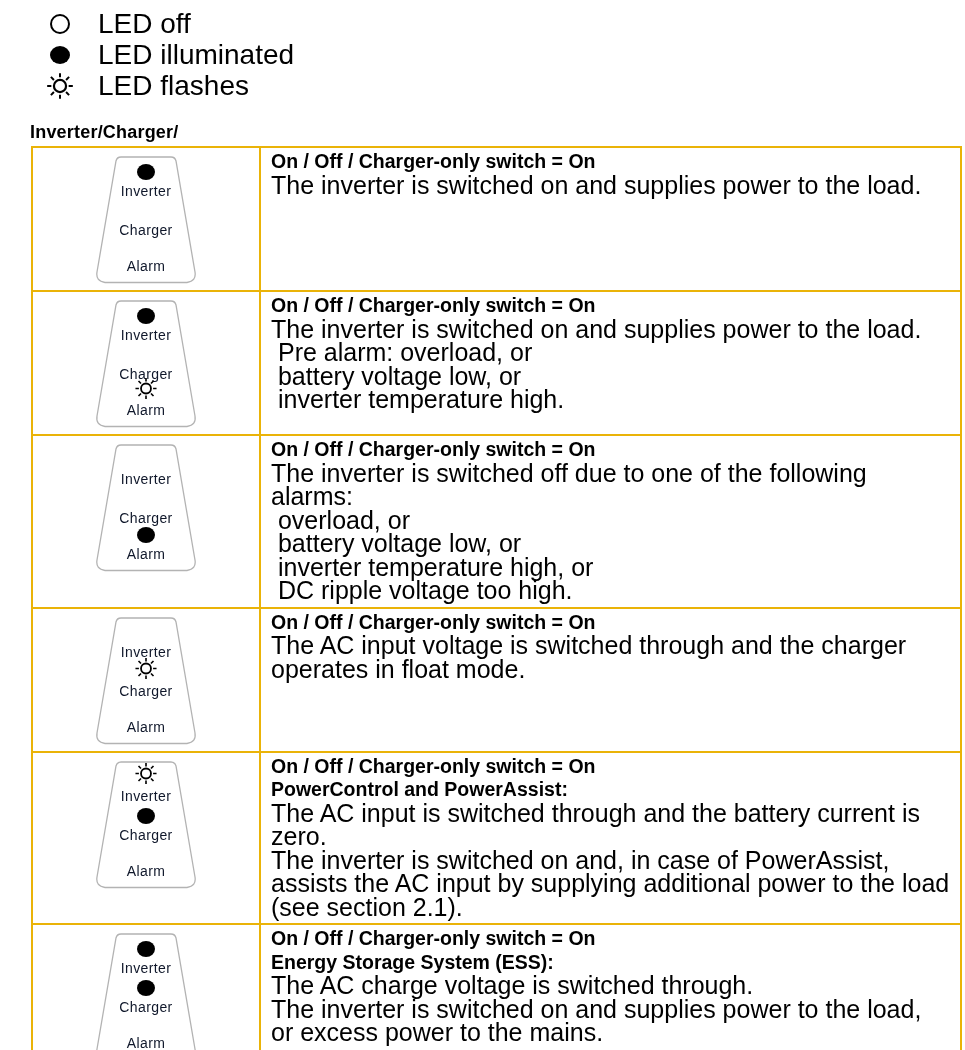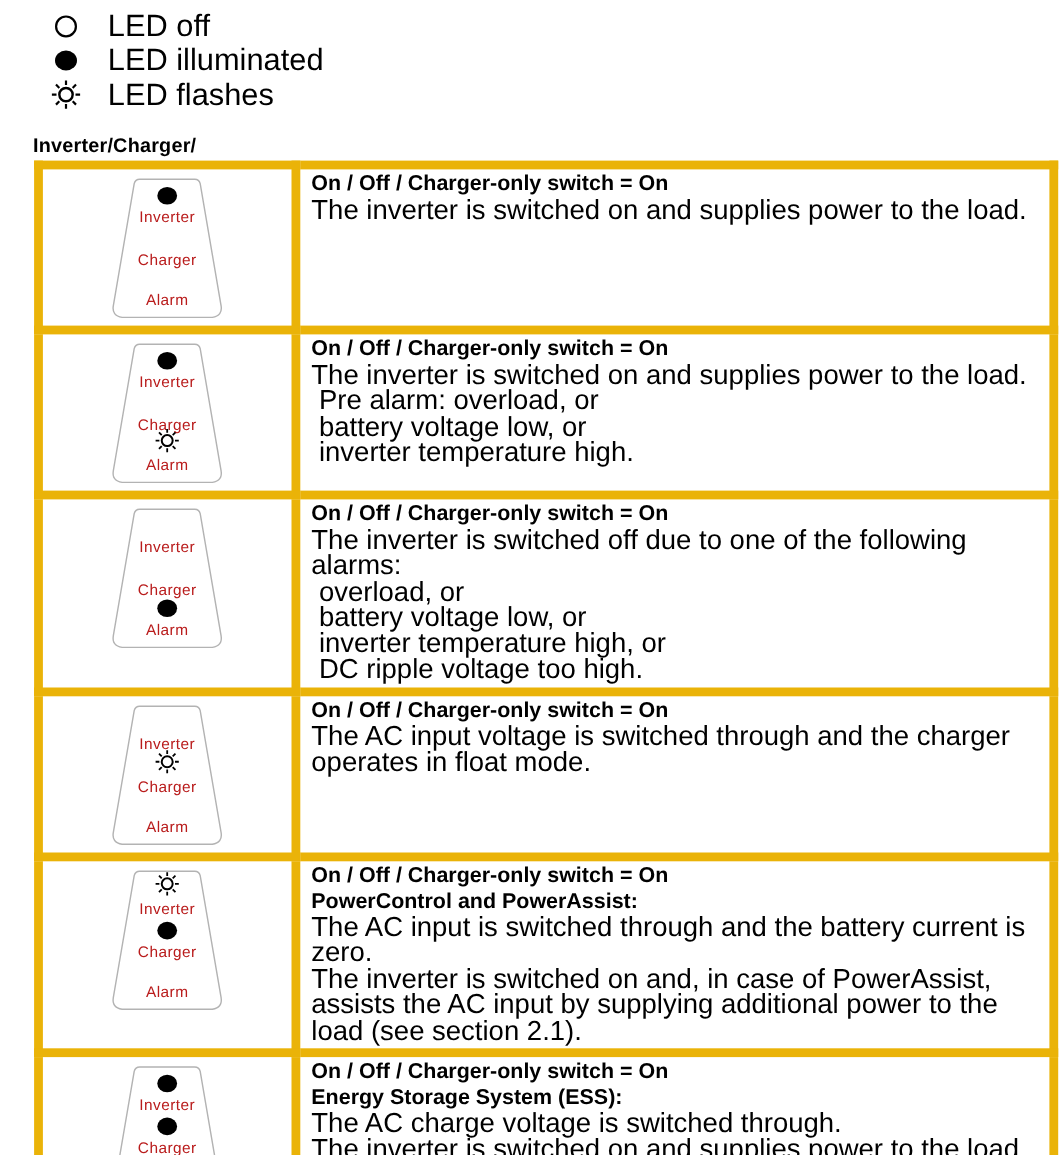--- a/index.html
+++ b/index.html
@@ -20,32 +20,32 @@
   .lg-icon { width: 36px; display: flex; justify-content: center; align-items: center; margin-right: 20px; }
   .legend-label { font-size: 28px; }
   .circle-open { width: 16px; height: 16px; border: 2.6px solid #000; border-radius: 50%; }
   .circle-filled { width: 20px; height: 18px; background: #000; border-radius: 50%; }
 
   
   .heading { font-size: 18px; font-weight: bold; margin: 21px 0 3px 30px; letter-spacing: 0.2px; }
 
   
   table.led-table { border-collapse: collapse; margin-left: 31px; width: 931px; table-layout: fixed; }
-  table.led-table td { border: 8px solid #eab308; vertical-align: top; }
+  table.led-table td { border: 2px solid #eab308; vertical-align: top; }
   td.panel-cell { width: 224px; }
   td.text-cell { padding: 2px 10px 4px 10px; }
   .row-title, .row-subtitle { font-weight: bold; font-size: 19.5px; line-height: 23.5px; white-space: pre-wrap; }
   .row-line { font-size: 25px; line-height: 23.5px; white-space: pre-wrap; }
 
   
   .panel { position: relative; width: 106px; height: 130px; margin: 6px auto 4px auto; }
   .panel svg.outline { position: absolute; left: 0; top: 0; }
   .p-label {
     position: absolute; left: 0; width: 106px; text-align: center;
-    font-size: 14px; color: #b91c1c; letter-spacing: 0.4px;
+    font-size: 14px; color: #0f172a; letter-spacing: 0.4px;
   }
   .p-dot {
     position: absolute; left: 50%; transform: translateX(-50%);
     width: 18px; height: 16px; background: #000; border-radius: 50%;
   }
   .p-sun { position: absolute; left: 50%; transform: translateX(-50%); }
 </style>
 </head>
 <body>
 

